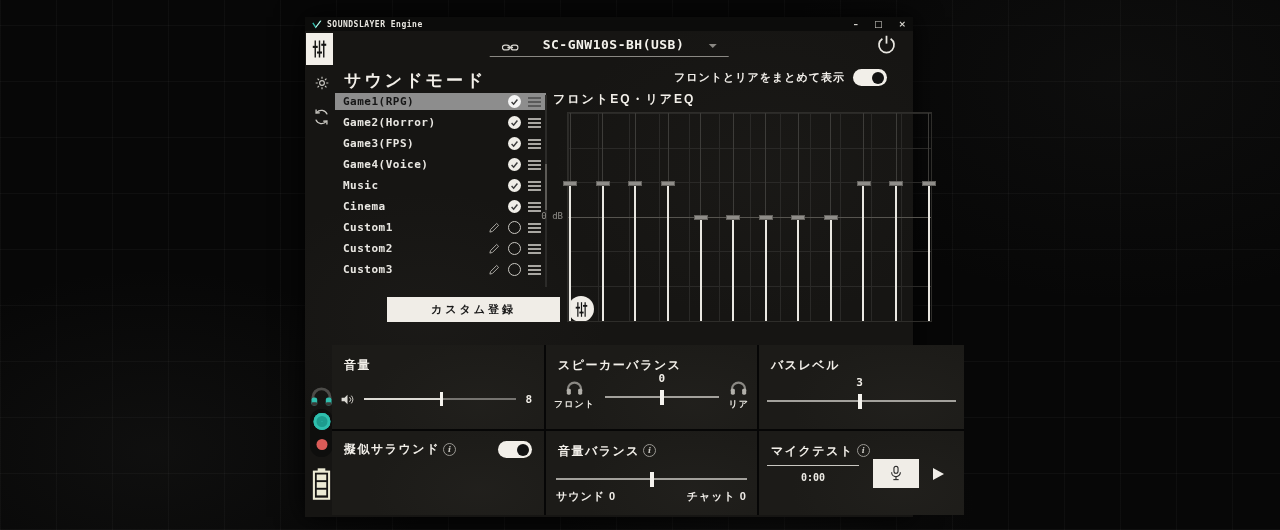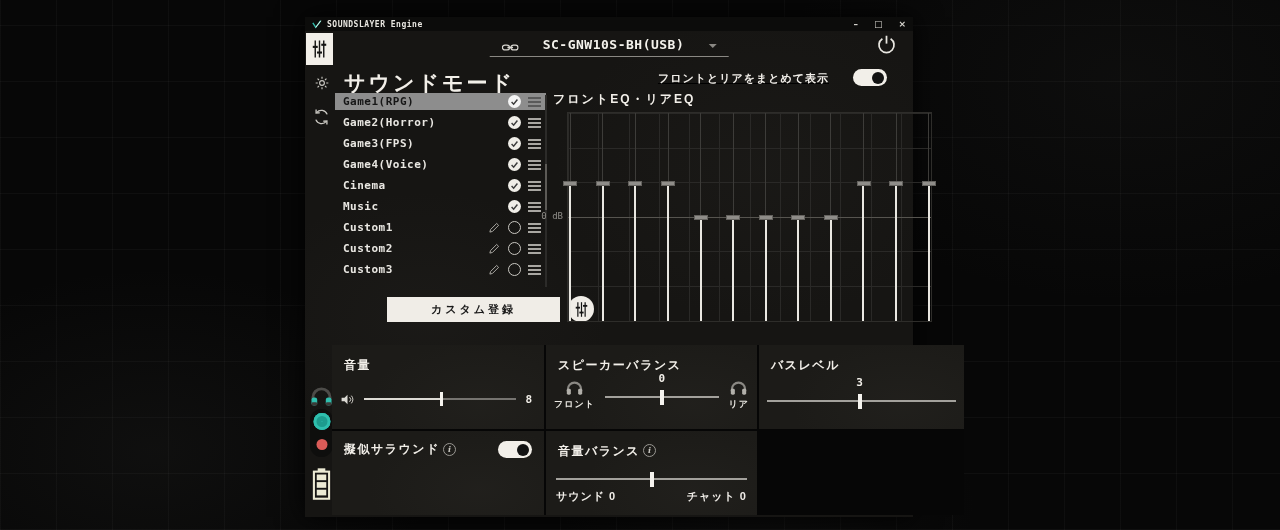--- a/index.html
+++ b/index.html
@@ -41,21 +41,21 @@
   .power-btn{position:absolute;right:16px;top:17px;width:21px;height:21px;z-index:4;}
   
   .rail-icon{position:absolute;z-index:4;}
   .pill{position:absolute;left:5px;top:392px;width:23px;height:48px;background:#0e0e0d;
     border-radius:12px;z-index:4;}
   .dot-teal{position:absolute;left:50%;top:4px;transform:translateX(-50%);width:17px;height:17px;
     border-radius:50%;background:#2fbfae;box-shadow:inset 0 0 0 3px #2fbfae, inset 0 0 0 8px #1d9c8e;}
   .dot-red{position:absolute;left:50%;bottom:7px;transform:translateX(-50%);width:11px;height:11px;
     border-radius:50%;background:#d95b58;}
   
-  .sound-title{position:absolute;left:39px;top:52px;color:#f2efe9;font-size:21px;font-weight:bold;
+  .sound-title{position:absolute;left:39px;top:52px;color:#f2efe9;font-size:17px;font-weight:bold;
     letter-spacing:3px;z-index:4;}
   .sound-list{position:absolute;left:30px;top:76px;width:211px;z-index:4;}
   .sm-row{height:17px;margin-bottom:4px;display:flex;align-items:center;padding:0 5px 0 8px;justify-content:flex-end;}
   .sm-row.selected{background:#8d8d8d;}
   .sm-label{color:#e9e7e2;font:bold 11px "DejaVu Sans Mono",monospace;letter-spacing:.5px;flex:1;}
   .sm-row.selected .sm-label{color:#161616;}
   .sm-icons{display:flex;align-items:center;gap:7px;}
   .check-circle{width:13px;height:13px;border-radius:50%;background:#f0eee8;
     display:flex;align-items:center;justify-content:center;}
   .sm-row.selected .check-circle{background:#f5f5f5;}
@@ -68,21 +68,21 @@
   .scroll-thumb{position:absolute;left:0;width:2px;top:36%;height:24%;background:#5c5a56;}
   .register-row{position:absolute;left:38px;top:279px;display:flex;align-items:center;gap:8px;z-index:4;}
   .register-btn{width:173px;height:25px;background:#f0ede7;border:none;color:#1a1a1a;
     font:bold 11px "Liberation Sans",sans-serif;letter-spacing:3px;display:flex;
     align-items:center;justify-content:center;cursor:pointer;margin-left:44px;}
   .register-eq-circle{width:26px;height:26px;border-radius:50%;background:#f0ede7;
     display:flex;align-items:center;justify-content:center;}
   
   .eq-title{position:absolute;left:248px;top:74px;color:#f2efe9;font-size:12px;font-weight:bold;
     letter-spacing:2px;z-index:4;}
-  .eq-toggle-row{position:absolute;right:26px;top:52px;display:flex;align-items:flex-end;gap:24px;z-index:4;text-decoration:underline;}
+  .eq-toggle-row{position:absolute;right:26px;top:52px;display:flex;align-items:center;gap:8px;z-index:4;}
   .eq-toggle-label{color:#f0ede8;font-size:11px;font-weight:bold;letter-spacing:1px;}
   .toggle{width:34px;height:17px;border-radius:9px;background:#f2efe9;position:relative;cursor:pointer;}
   .toggle .knob{position:absolute;right:3px;top:2.5px;width:12px;height:12px;border-radius:50%;background:#121212;}
   .eq-plot{position:absolute;left:262px;top:95px;width:363px;height:208px;z-index:4;
     border:1px solid #2e2d2a;
     background:
       repeating-linear-gradient(90deg, #2a2927 0 1px, transparent 1px 30.25px),
       repeating-linear-gradient(180deg, #2a2927 0 1px, transparent 1px 34.6px);
     display:flex;gap:28px;}
   .eq-zero-line{position:absolute;left:0;right:0;top:50%;height:1px;background:#56544f;}
@@ -264,36 +264,36 @@
             </svg>
           </span>
           <span class="drag">
             <i></i>
             <i></i>
             <i></i>
           </span>
         </span>
       </div>
       <div class="sm-row">
-        <span class="sm-label">Cinema</span>
+        <span class="sm-label">Music</span>
         <span class="sm-icons">
           <span class="check-circle">
             <svg width="9" height="8" viewBox="0 0 12 11">
               <polyline points="2,5.5 4.8,8.5 10,2" fill="none" stroke="#3c3c3c" stroke-width="2"></polyline>
             </svg>
           </span>
           <span class="drag">
             <i></i>
             <i></i>
             <i></i>
           </span>
         </span>
       </div>
       <div class="sm-row">
-        <span class="sm-label">Music</span>
+        <span class="sm-label">Cinema</span>
         <span class="sm-icons">
           <span class="check-circle">
             <svg width="9" height="8" viewBox="0 0 12 11">
               <polyline points="2,5.5 4.8,8.5 10,2" fill="none" stroke="#3c3c3c" stroke-width="2"></polyline>
             </svg>
           </span>
           <span class="drag">
             <i></i>
             <i></i>
             <i></i>
@@ -509,15 +509,30 @@
           <div class="fill"></div>
           <div class="knob" style="width:4px;height:15px;"></div>
         </div>
       </div>
       <div class="vb-labels">
         <span>サウンド 0</span>
         <span>チャット 0</span>
       </div>
     </div>
 
+    <div class="card">
+      <span class="card-title">マイクテスト</span><span class="info-icon">i</span>
+      <div class="mic-row">
+        <div class="time-box">0:00</div>
+        <button class="mic-btn">
+          <svg width="14" height="19" viewBox="0 0 24 28" fill="none" stroke="#1e1e1e" stroke-width="1.8">
+            <rect x="8.5" y="1.5" width="7" height="12" rx="3.5"></rect>
+            <path d="M4.5 12a7.5 7.5 0 0 0 15 0"></path>
+            <line x1="12" y1="19.5" x2="12" y2="24"></line>
+              <line x1="7.5" y1="24.5" x2="16.5" y2="24.5"></line>
+          </svg>
+        </button>
+        <div class="play-btn"></div>
+      </div>
+    </div>
 
   </div>
 </div>
 
 </body></html>

